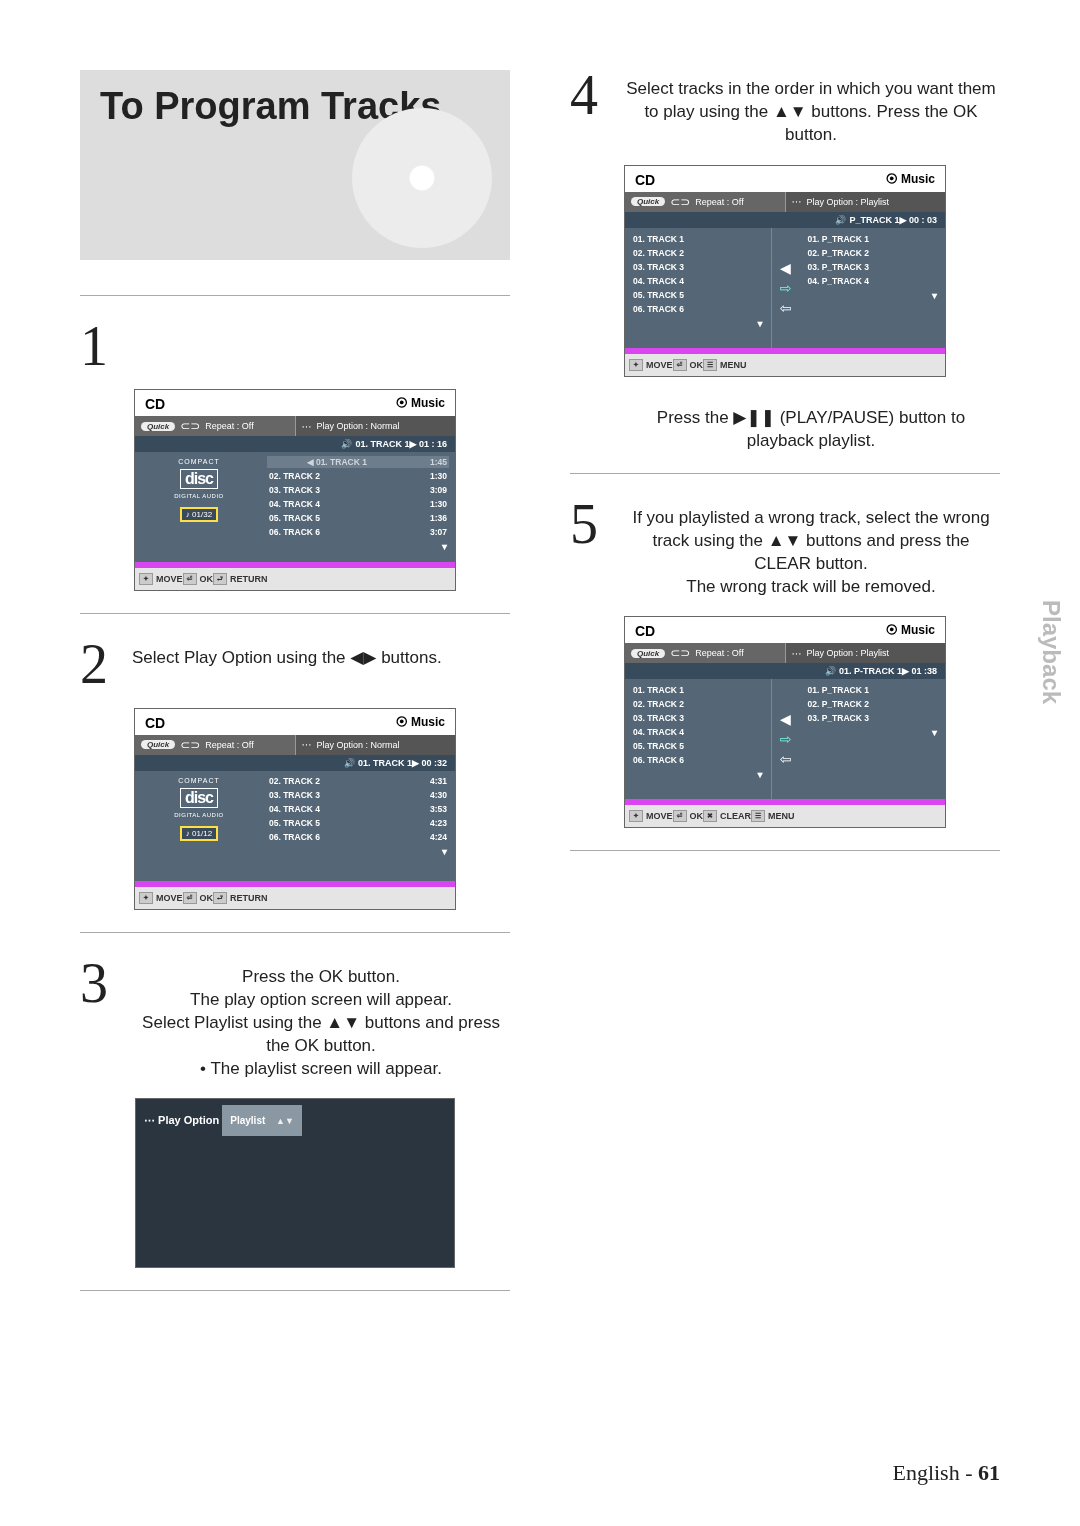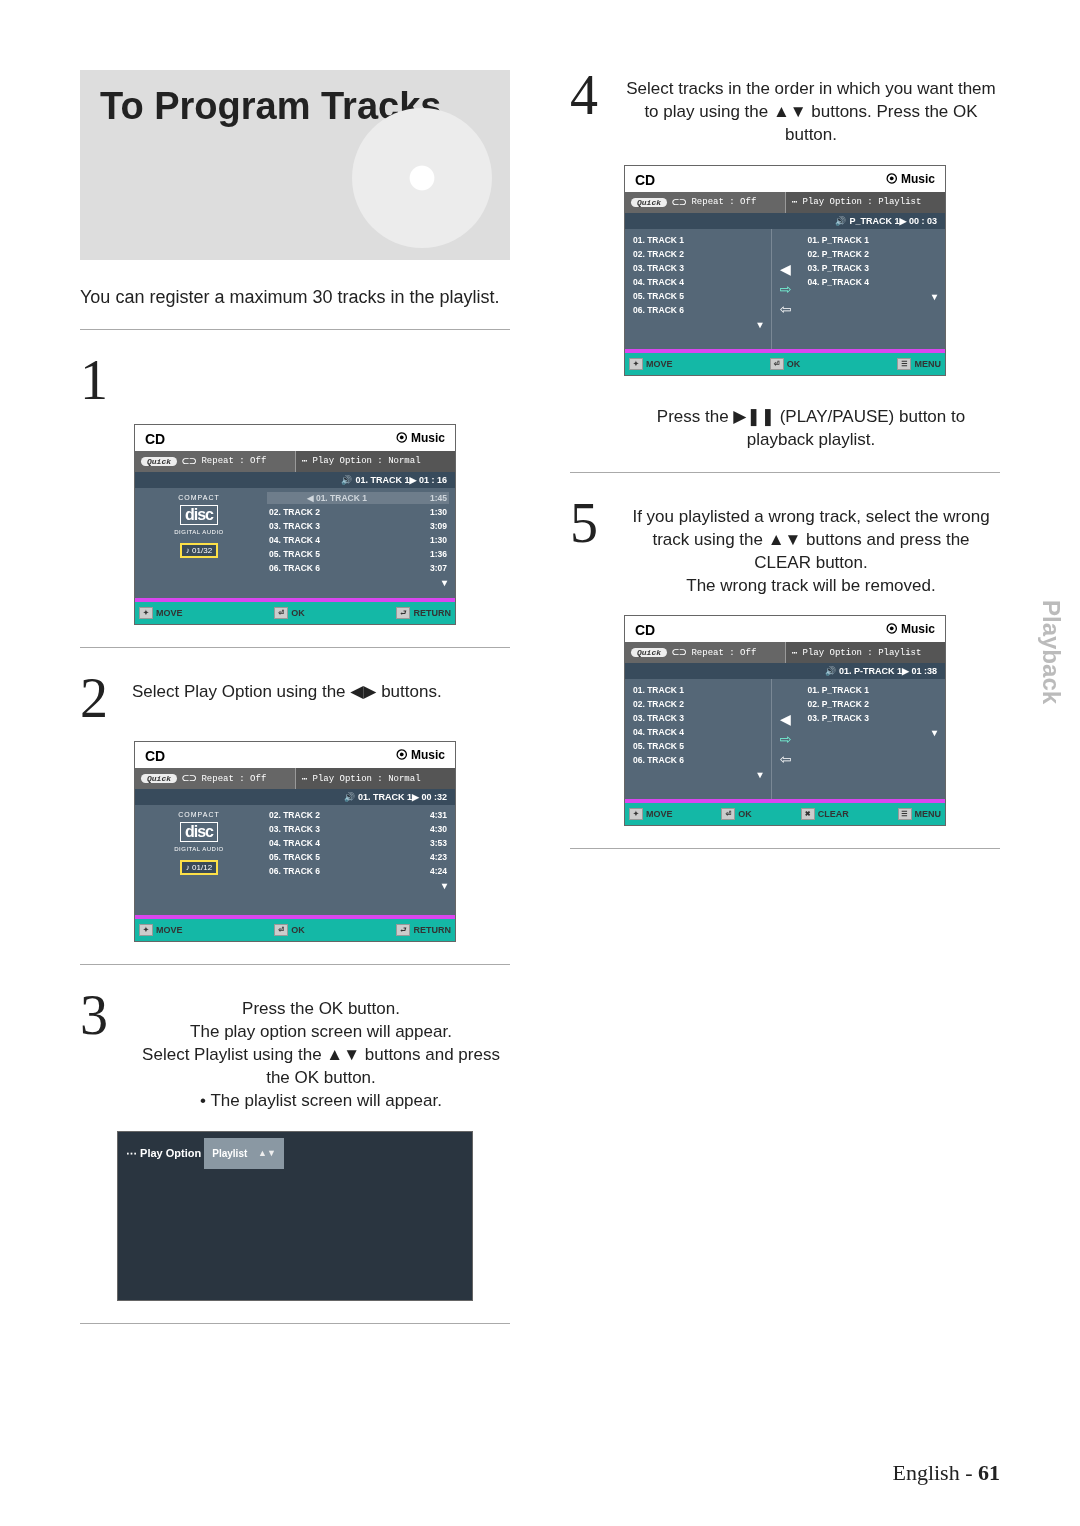--- a/index.html
+++ b/index.html
@@ -99,21 +99,20 @@
     color: #fff;
     background: #555;
   }
   .cdui .optrow .optcell {
     flex: 1;
     padding: 3px 6px;
     display: flex;
     align-items: center;
     gap: 5px;
     white-space: nowrap;
-    font-family: Liberation Mono, monospace;
   }
   .cdui .optrow .optcell:first-child { background: #666; border-right:1px solid #999; }
   .cdui .optrow .optcell:last-child { background: #555;}
   .cdui .optrow .pill {
     background: #eee;
     color: #333;
     border-radius: 7px;
     padding: 0 6px;
     font-size: 8px;
     font-style: italic;
@@ -171,27 +170,27 @@
     display: flex;
     justify-content: space-between;
     color: #fff;
     font-size: 8.5px;
     font-weight: bold;
     padding: 1px 2px;
   }
   .cdui .trow.hl { background: rgba(255,255,255,0.15); color: #cfd6dc; padding-left: 40px; }
   .cdui .bottombar {
     display: flex;
-    justify-content: space-between;
+    justify-content: flex-start;
     font-size: 9px;
     font-weight: bold;
     padding: 5px 4px;
-    background: #14b8a6;
+    background: #e5e5e5;
     color: #333;
-    border-top: 4px solid #d946ef;
+    border-top: 6px solid #d946ef;
   }
   .cdui .bottombar span { display: flex; align-items: center; gap: 3px; }
   .cdui .bottombar .bicon {
     width: 12px; height: 10px;
     display: inline-block;
     background: #ccc;
     border: 1px solid #999;
     font-size: 7px;
     line-height: 10px;
     text-align: center;
@@ -214,21 +213,21 @@
     display:flex;
     flex-direction:column;
     justify-content:center;
     align-items:center;
     gap:4px;
     font-size:14px;
     color:#fff;
   }
   
   .playopt {
-    width: 356px;
+    width: 320px;
     height: 170px;
     margin: 10px auto 12px auto;
     border: 1px solid #666;
     background: #2a3540;
     color: #fff;
     font-size: 11px;
     padding: 6px 8px;
     box-sizing: border-box;
     font-weight: bold;
   }
@@ -265,21 +264,20 @@
 <body>
 
 <div class="page">
 
   <div class="col">
     <div class="title-block">
       <h1>To Program Tracks</h1>
       <div class="disc-bg"></div>
     </div>
 
-    <div class="intro">You can register a maximum 30 tracks in the playlist.</div>
     <hr class="sep">
 
     <div class="step">
       <div class="step-num">1</div>
     </div>
 
     <div class="cdui">
       <div class="hdr">
         <span>CD</span>
         <span class="music">⦿ <span>Music</span></span>

